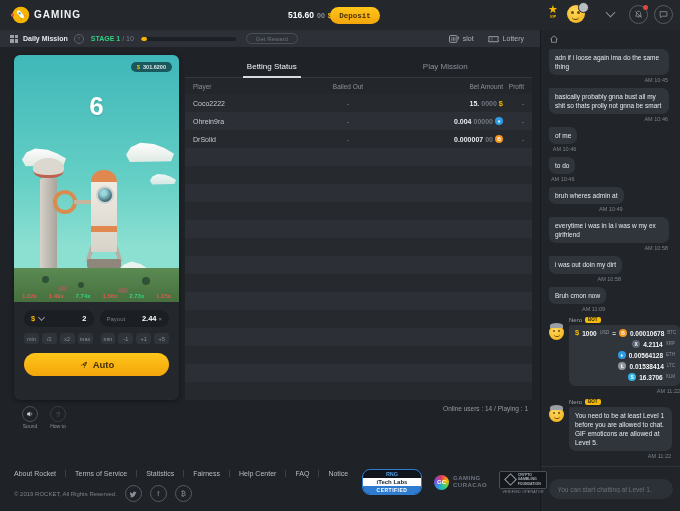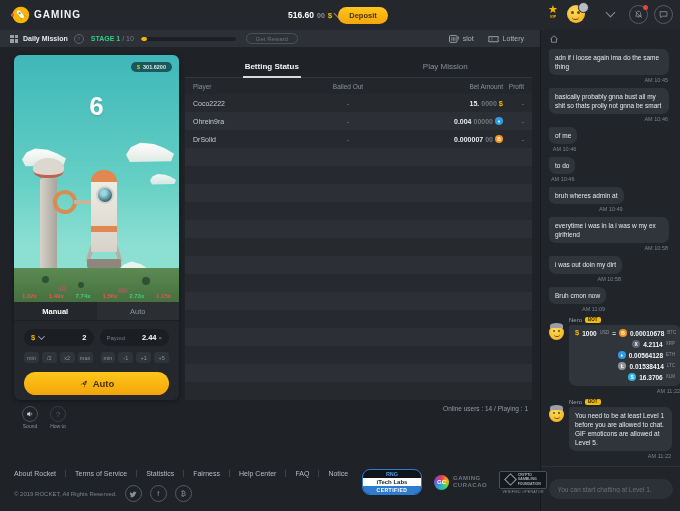--- a/index.html
+++ b/index.html
@@ -11,22 +11,22 @@
   }
   
   .header{position:absolute;left:0;top:0;width:680px;height:30px;background:#24272c;z-index:6;}
   .logo{position:absolute;left:10px;top:5px;width:20px;height:20px;}
   .brand{position:absolute;left:34px;top:9px;font-size:10px;font-weight:bold;letter-spacing:1px;color:#f2f4f6;}
   .balance{position:absolute;left:288px;top:7px;height:16px;display:flex;align-items:center;gap:3px;cursor:pointer;}
   .bal-main{font-size:8.5px;font-weight:bold;color:#fff;}
   .bal-dim{font-size:7px;color:#8b919a;font-weight:bold;}
   .bal-cur{font-size:8px;font-weight:bold;color:#f7b500;}
   .chev{width:6px;height:6px;border-right:1.5px solid #8b919a;border-bottom:1.5px solid #8b919a;transform:rotate(45deg);margin-top:-3px;}
-  .deposit{position:absolute;left:338px;top:7px;width:50px;height:17px;border:none;border-radius:9px;
-    background:linear-gradient(180deg,#ffc61a,#f3a50b);color:#4a3205;font-weight:bold;font-size:7.5px;cursor:pointer;}
+  .deposit{position:absolute;left:330px;top:7px;width:50px;height:17px;border:none;border-radius:9px;
+    background:linear-gradient(180deg,#ffc61a,#f3a50b);color:#4a3205;font-weight:bold;font-size:7.5px;cursor:pointer;font-family:Liberation Mono, monospace;}
   .user-cluster{position:absolute;left:543px;top:3px;width:132px;height:24px;}
   .vip{position:absolute;left:2px;top:1px;width:16px;text-align:center;cursor:pointer;}
   .vip .star{font-size:11px;color:#f7b500;line-height:11px;display:block;}
   .vip .viplbl{font-size:4px;color:#f7b500;font-weight:bold;display:block;margin-top:-1px;}
   .avatar{position:absolute;left:24px;top:2px;width:18px;height:18px;border-radius:50%;
     background:radial-gradient(circle at 40% 35%,#ffd95e,#f0ac12);cursor:pointer;}
   .avatar .eye{position:absolute;top:6px;width:3px;height:3px;background:#6b4a08;border-radius:50%;}
   .avatar .eye.l{left:4px}.avatar .eye.r{left:10px}
   .avatar .mouth{position:absolute;left:5px;top:11px;width:7px;height:3px;border-bottom:1.5px solid #6b4a08;border-radius:0 0 6px 6px;}
   .avatar .lvl{position:absolute;right:-4px;top:-3px;width:9px;height:9px;border-radius:50%;background:#b9bec4;border:1px solid #24272c;}
@@ -116,21 +116,21 @@
   
   .tools{position:absolute;left:22px;top:406px;display:flex;gap:12px;}
   .tool{display:flex;flex-direction:column;align-items:center;gap:1px;cursor:pointer;}
   .tool .circ{width:14px;height:14px;border-radius:50%;border:1px solid #4b5157;display:flex;align-items:center;justify-content:center;}
   .tool.dim .circ{opacity:.55;}
   .tool .tlabel{font-size:5px;color:#8b919a;}
   
   .bet-board{position:absolute;left:185px;top:55px;width:347px;}
   .bb-tabs{display:flex;height:22px;border-bottom:1px solid #33383e;}
   .bb-tab{flex:1;display:flex;align-items:center;justify-content:center;font-size:8px;color:#8b919a;cursor:pointer;position:relative;}
-  .bb-tab.active{color:#f2f4f6;font-weight:bold;}
+  .bb-tab.active{color:#f2f4f6;font-weight:normal;}
   .bb-tab.active:after{content:"";position:absolute;bottom:-1px;left:50%;transform:translateX(-50%);width:58px;height:2px;background:#d7dbe0;}
   .thead{display:grid;grid-template-columns:112px 86px 112px 1fr;align-items:center;height:16px;padding:0 8px;
     font-size:6.5px;color:#8b919a;background:#23272c;}
   .thead .c1{text-align:left;} .thead .c2{text-align:center;} .thead .c3{text-align:right;} .thead .c4{text-align:right;}
   .trow{display:grid;grid-template-columns:112px 86px 112px 1fr;align-items:center;height:18px;padding:0 8px;font-size:7px;}
   .trow.odd{background:#262a2f;} .trow.even{background:#2c3036;}
   .trow .c1{color:#c6cbd2;text-align:left;}
   .trow .c2{color:#8b919a;text-align:center;}
   .trow .c3{display:flex;justify-content:flex-end;align-items:center;gap:2px;}
   .trow .c4{color:#8b919a;text-align:right;}
@@ -326,24 +326,20 @@
     <div class="mult-row">
         <span class="chip loss">1.02x</span>
         <span class="chip loss">1.49x</span>
         <span class="chip win">7.74x</span>
         <span class="chip loss">1.56x</span>
         <span class="chip win">2.73x</span>
         <span class="chip loss">1.15x</span>
       </div>
   </div>
 
-  <div class="bet-tabs">
-    <div class="bet-tab active">Manual</div>
-    <div class="bet-tab">Auto</div>
-  </div>
 
   <div class="controls">
     <div class="fields">
       <div class="field">
         <span class="f-cur">$</span>
         <span class="f-chev"></span>
         <span class="f-val">2</span>
       </div>
       <div class="field">
         <span class="f-label">Payout</span>

